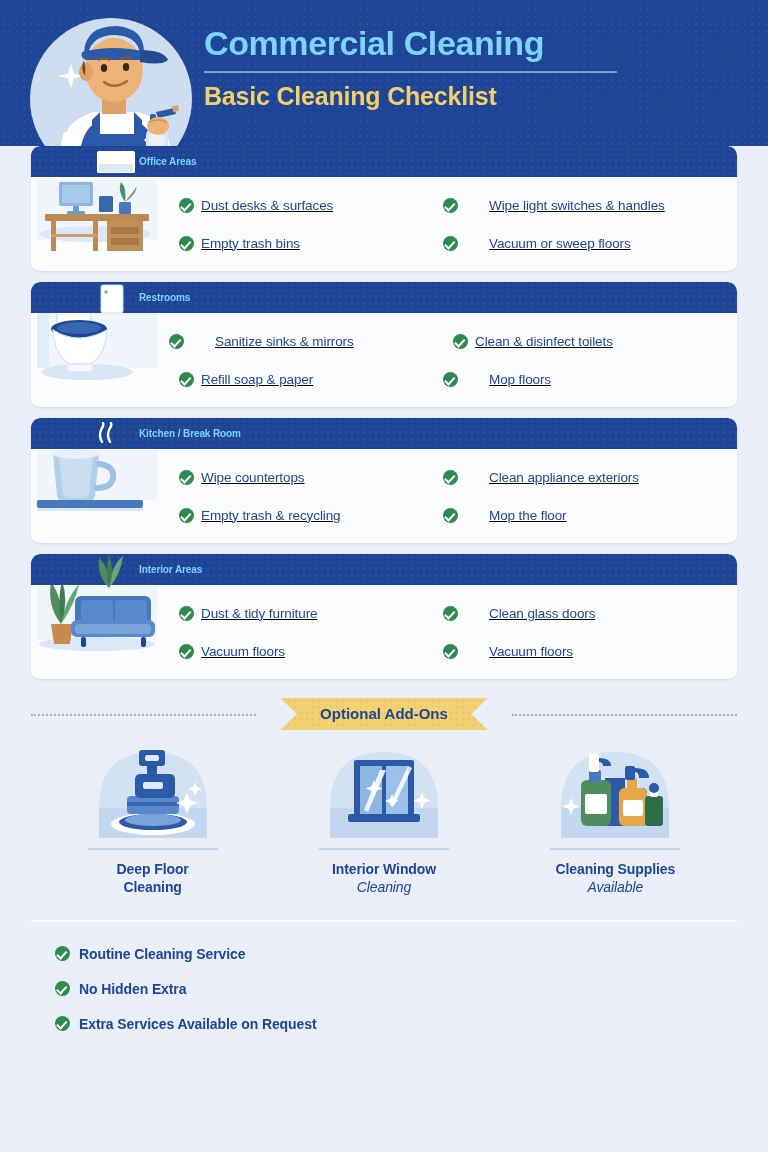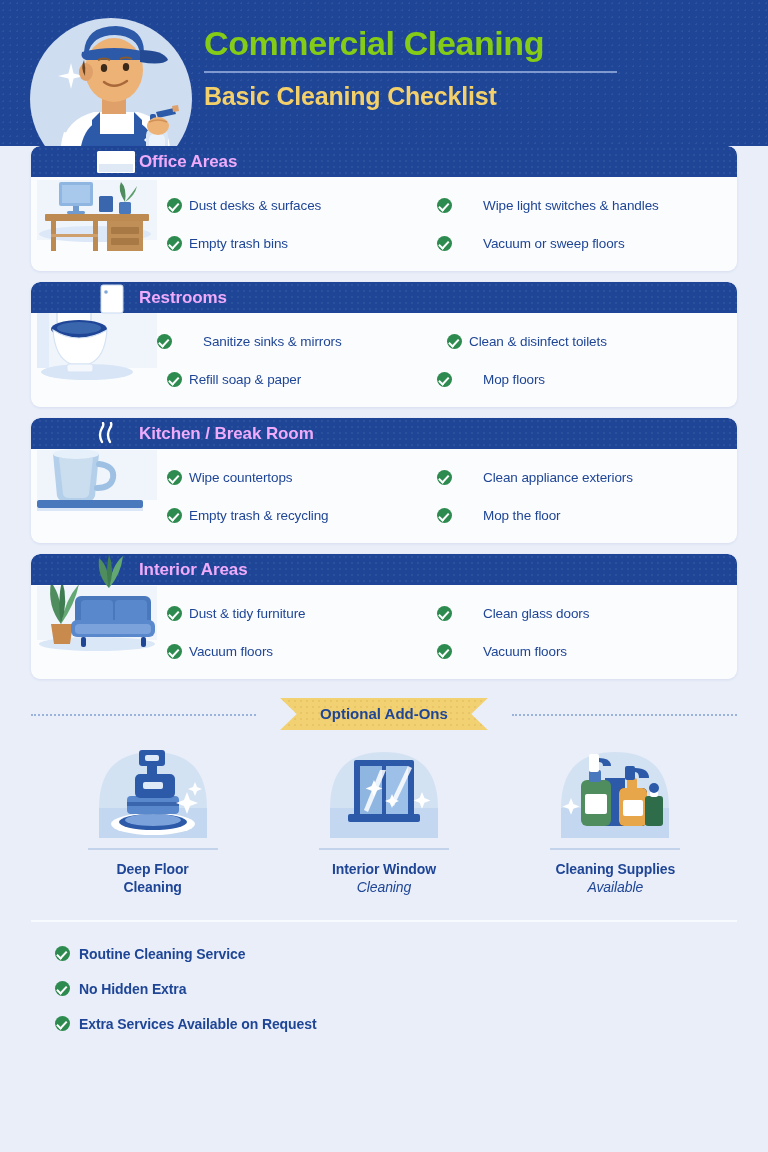--- a/index.html
+++ b/index.html
@@ -63,21 +63,21 @@
   .mascot-svg { position: absolute; left: 0; top: 0; }
 
   
   .title-block {
     position: absolute;
     left: 204px;
     top: 22px;
     width: 430px;
   }
   .title-main {
-    color: #84cc16;
+    color: #7dd3fc;
     font-size: 34px;
     font-weight: bold;
     letter-spacing: -0.4px;
     line-height: 42px;
     white-space: nowrap;
   }
   .title-rule {
     width: 413px;
     height: 2px;
     background: #7e9ad0;
@@ -119,32 +119,33 @@
     align-items: center;
     z-index: 3;
   }
   .section-head-texture {
     position: absolute; inset: 0;
     background-image: radial-gradient(rgba(255,255,255,0.06) 1px, transparent 1px);
     background-size: 6px 6px;
   }
   .section-title {
     position: relative;
-    color: #f0abfc;
-    font-size: 17px;
+    color: #7dd3fc;
+    font-size: 10px;
     font-weight: bold;
     margin-left: 108px;
     letter-spacing: -0.1px;
     z-index: 4;
   }
 
   .section-body {
     position: relative;
     min-height: 77px;
-    padding: 9px 0 9px 0;
+    padding: 9px 0 9px 12px;
+    text-decoration: underline;
   }
 
   
   .section-art {
     position: absolute;
     left: 6px;
     top: -27px;
     width: 120px;
     height: 104px;
     z-index: 2;

